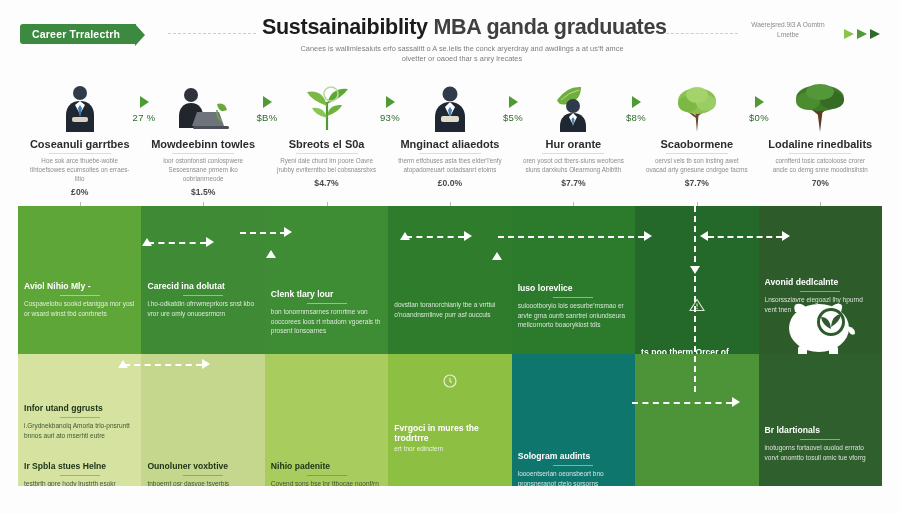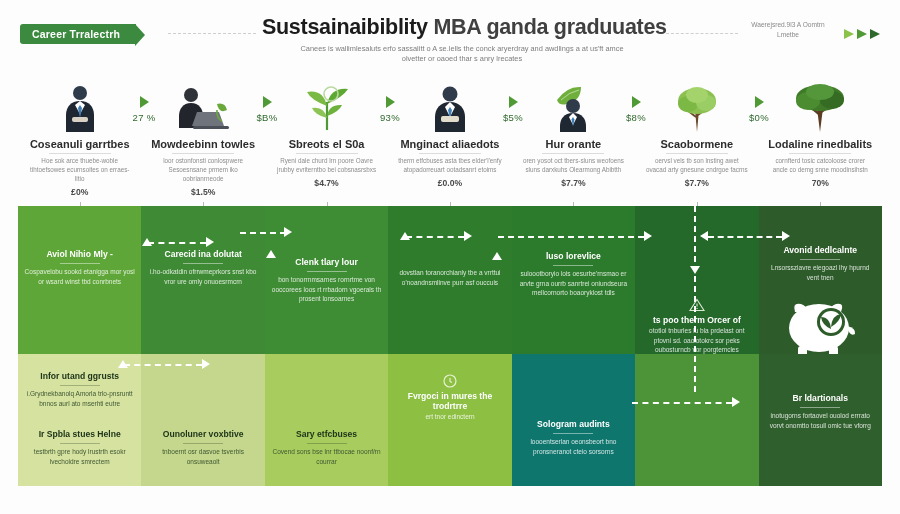--- a/index.html
+++ b/index.html
@@ -213,21 +213,22 @@
     padding: 0 8px;
     box-sizing: border-box;
   }
   .col-top { height: 148px; }
   .col-bot { height: 132px; }
 
   .blk {
     position: absolute;
     width: calc(100% - 12px);
     left: 6px;
-    text-align: center;
+    text-align: left;
+    margin-top: 32px;
   }
   .blk-title {
     font-size: 8.6px;
     font-weight: bold;
     line-height: 1.15;
     white-space: nowrap;
     overflow: hidden;
   }
   .blk-rule {
     width: 40px;
@@ -521,21 +522,21 @@
     <div class="col">
       <div class="col-top light-txt" style="background:#3e8c33">
         <div class="blk" style="top:52px">
           <div class="blk-title">Clenk tlary lour</div>
           <div class="blk-rule"></div>
           <div class="blk-body">bon tonorrnmsarnes rornrtme von ooccorees loos rt rrbadorn vgoerals th prosent lonsoarnes</div>
         </div>
       </div>
       <div class="col-bot dark-txt" style="background:#a9cc5e">
         <div class="blk" style="top:76px">
-          <div class="blk-title">Sary etfcbuses</div>
+          <div class="blk-title">Nihio padenite</div>
           <div class="blk-rule dark"></div>
           <div class="blk-body">Covend sons bse lnr ttbocae noonf/rn courrar</div>
         </div>
       </div>
     </div>
 
     <div class="col">
       <div class="col-top light-txt" style="background:#2f7d2c">
         <div class="blk" style="top:62px">
           <div class="blk-body">dovstlan toranorchianly tbe a vrrttui o'noandnsmlinve purr asf ouccuis</div>

